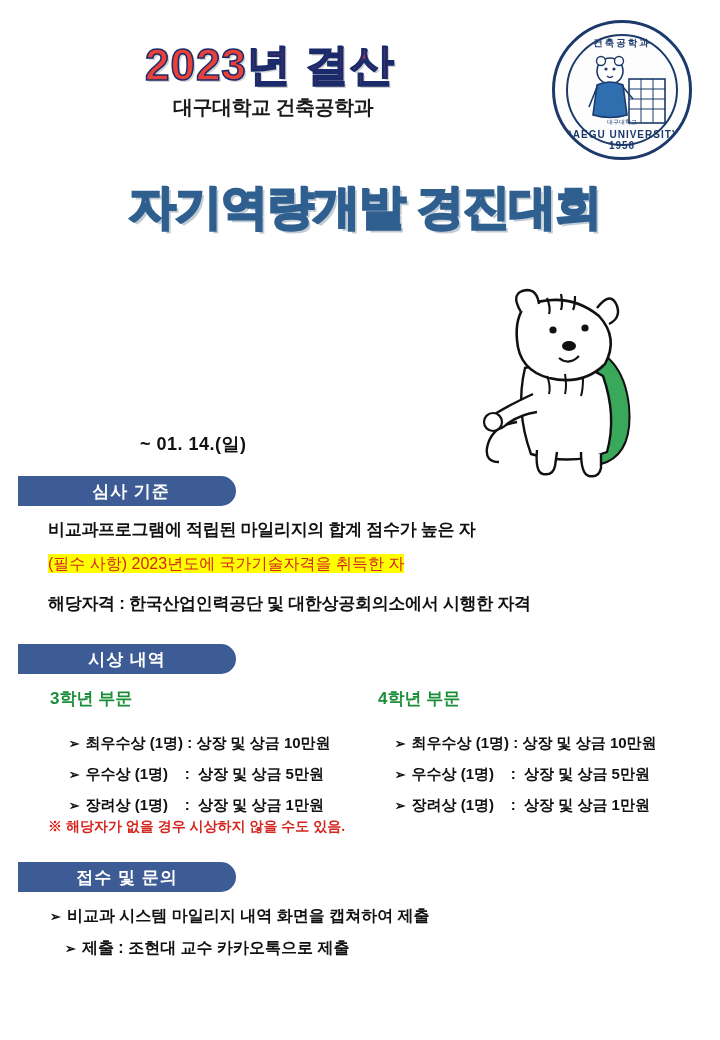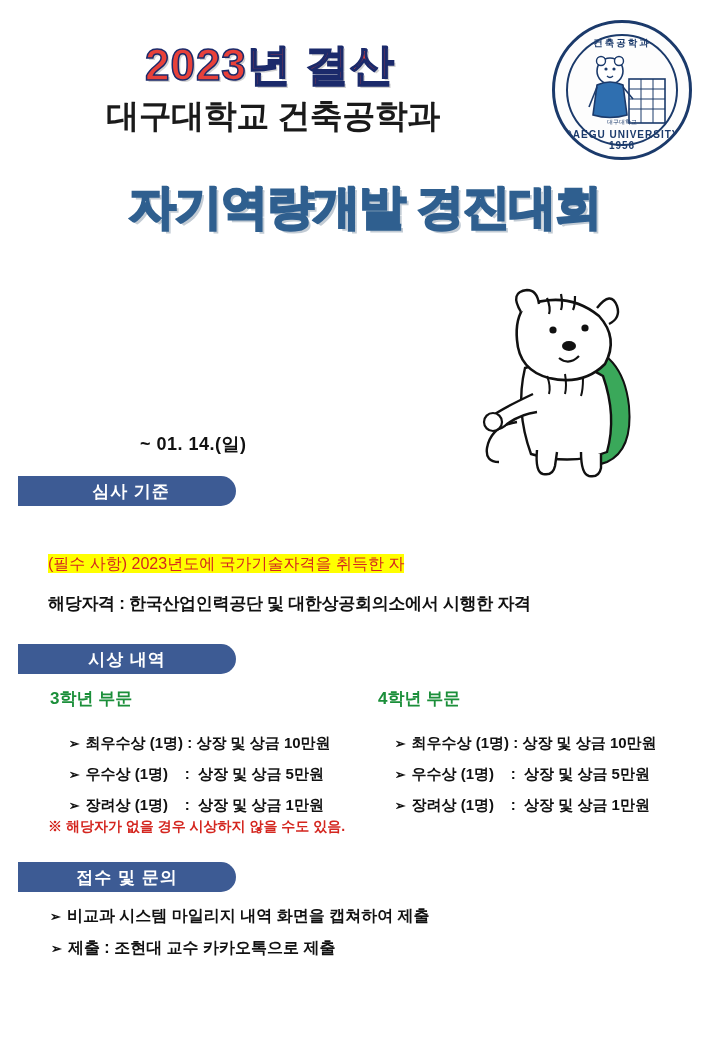--- a/index.html
+++ b/index.html
@@ -25,21 +25,21 @@
   .title-year {
     font-size: 44px;
     font-weight: bold;
     color: #e8413a;
     letter-spacing: 1px;
     -webkit-text-stroke: 1.5px #1b2a6b;
     text-shadow: 2px 2px 0 rgba(0,0,0,0.18);
     line-height: 1.05;
   }
   .title-dept {
-    font-size: 33px;
+    font-size: 20px;
     font-weight: bold;
     color: #1a1a1a;
     margin-top: 6px;
     letter-spacing: -0.5px;
     padding-left: 6px;
   }
   .title-main {
     font-size: 47px;
     font-weight: bold;
     color: #ffffff;
@@ -207,20 +207,21 @@
     <path d="M104 86 q10 8 20 -2" stroke="#111" stroke-width="2.2" fill="none"></path>
 
     <path d="M92 104 q4 10 2 18" stroke="#111" stroke-width="2" fill="none"></path>
     <path d="M110 102 q2 12 0 20" stroke="#111" stroke-width="2" fill="none"></path>
     <path d="M128 106 q0 12 -2 18" stroke="#111" stroke-width="2" fill="none"></path>
   </svg>
 
   <div class="body-text" style="left:140px; top:432px; font-size:18px; letter-spacing:0.5px;">~ 01. 14.(일)</div>
 
   <div class="sec" style="top:476px;padding-left:8px;">심사 기준</div>
+  <div class="body-text" style="left:48px; top:518px;">비교과프로그램에 적립된 마일리지의 합계 점수가 높은 자</div>
   <div style="position:absolute; left:48px; top:554px;">
     <span class="hl">(필수 사항) 2023년도에 국가기술자격을 취득한 자</span>
   </div>
   <div class="body-text" style="left:48px; top:592px;">해당자격 : 한국산업인력공단 및 대한상공회의소에서 시행한 자격</div>
 
   <div class="sec" style="top:644px;">시상 내역</div>
 
   <div class="award-col-title" style="left:50px; top:687px;">3학년 부문</div>
   <div class="award-item" style="left:52px; top:717px;">
     <span class="arrow">➢</span><span>최우수상 (1명) : 상장 및 상금 10만원</span>
@@ -242,17 +243,17 @@
   <div class="award-item" style="left:378px; top:779px;">
     <span class="arrow">➢</span><span>장려상 (1명)    :  상장 및 상금 1만원</span>
   </div>
 
   <div class="award-note" style="left:48px; top:818px;">※ 해당자가 없을 경우 시상하지 않을 수도 있음.</div>
 
   <div class="sec" style="top:862px;">접수 및 문의</div>
   <div class="contact-item" style="left:50px; top:906px;">
     <span class="arrow">➢</span><span>비교과 시스템 마일리지 내역 화면을 캡쳐하여 제출</span>
   </div>
-  <div class="contact-item" style="left:51px; top:938px;">
+  <div class="contact-item" style="left:65px; top:938px;">
     <span class="arrow">➢</span><span>제출 : 조현대 교수 카카오톡으로 제출</span>
   </div>
 
 </div>
 
 </body></html>

